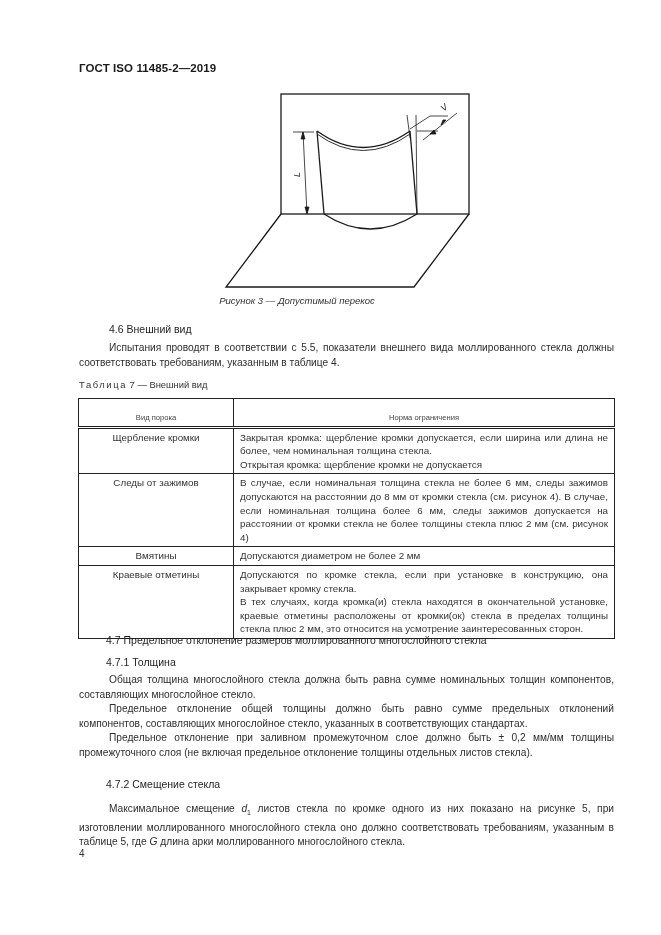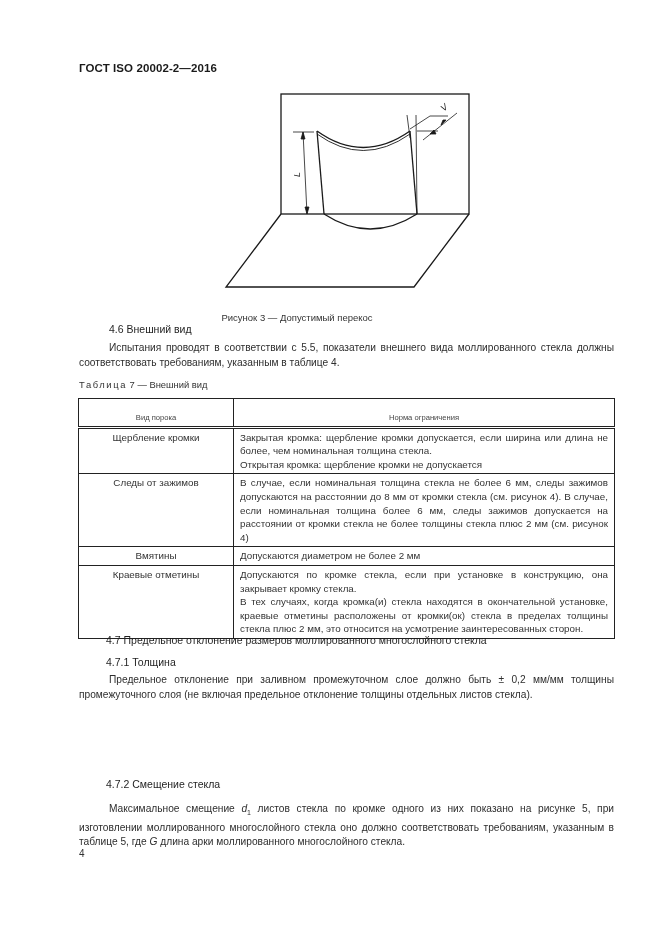--- a/index.html
+++ b/index.html
@@ -1,40 +1,40 @@
 <!DOCTYPE html>
 <html><head>
 <meta charset="utf-8">
 <style>
   html, body { margin: 0; padding: 0; background: #ffffff; }
   body { width: 661px; height: 935px; position: relative; overflow: hidden;
          font-family: "Liberation Sans", sans-serif; color: #2a2a2a; }
   .abs { position: absolute; }
   .doc-id { left: 79px; top: 62px; font-size: 11.5px; font-weight: bold; color: #1a1a1a; letter-spacing: 0.1px; }
   .figure { left: 0; top: 0; width: 661px; height: 300px; }
-  .caption { left: 0; width: 594px; top: 312px; font-size: 9.5px; text-align: center; color: #333; }
+  .caption { left: 0; width: 594px; top: 295px; font-size: 9.5px; text-align: center; color: #333; font-style: italic; }
   .h2 { font-size: 10.5px; font-weight: normal; color: #1f1f1f; }
   .para { font-size: 10.2px; line-height: 14.6px; text-align: justify; color: #2e2e2e; }
   .para .ind { display: inline-block; width: 30px; }
   .table-title { left: 79px; top: 379px; font-size: 9.4px; color: #333; }
   .table-title .sp { letter-spacing: 1.6px; }
   table.t4 { position: absolute; left: 78px; top: 398px; width: 537px; border-collapse: collapse;
              font-size: 9.8px; color: #333; }
   table.t4 td, table.t4 th { border: 1px solid #222; vertical-align: top; padding: 2px 6px 2px 6px; line-height: 13.6px; }
   table.t4 th { font-weight: normal; font-size: 7.6px; height: 13px; padding-top: 12px; padding-bottom: 1px; text-align: center; color: #444; border-bottom: 3px double #222; }
   table.t4 td.c1 { width: 142px; text-align: center; }
   table.t4 td.c2 { text-align: justify; }
   table.t4 td.center { text-align: center; }
   .page-num { left: 79px; top: 848px; font-size: 10px; color: #333; }
   i.var { font-style: italic; }
 </style>
 </head>
 <body>
 
-<div class="abs doc-id">ГОСТ ISO 20002-2—2016</div>
+<div class="abs doc-id">ГОСТ ISO 11485-2—2019</div>
 
 <svg class="abs figure" viewBox="0 0 661 300" width="661" height="300">
   <g fill="none" stroke="#1a1a1a" stroke-width="1.3">
 
     <rect x="281" y="94" width="188" height="120"></rect>
 
     <polyline points="281,214 226,287 414,287 469,214"></polyline>
 
     <path d="M317,131 Q363,164 410,131"></path>
     <path d="M317,134 Q363,167 410,134" stroke-width="0.9"></path>
@@ -102,19 +102,21 @@
           <div>В тех случаях, когда кромка(и) стекла находятся в окончательной установке, краевые отметины расположены от кромки(ок) стекла в пределах толщины стекла плюс 2 мм, это относится на усмотрение заинтересованных сторон.</div>
         </td>
   </tr>
 </tbody>
   </table>
 
 <div class="abs h2" style="left:106px; top:634px;">4.7 Предельное отклонение размеров моллированного многослойного стекла</div>
 <div class="abs h2" style="left:106px; top:656px;">4.7.1 Толщина</div>
 
 <div class="abs" style="left:79px; top:673px; width:535px;">
+  <div class="para"><span class="ind"></span><span>Общая толщина многослойного стекла должна быть равна сумме номинальных толщин компонентов, составляющих многослойное стекло.</span></div>
+  <div class="para"><span class="ind"></span><span>Предельное отклонение общей толщины должно быть равно сумме предельных отклонений компонентов, составляющих многослойное стекло, указанных в соответствующих стандартах.</span></div>
   <div class="para"><span class="ind"></span><span>Предельное отклонение при заливном промежуточном слое должно быть ± 0,2 мм/мм толщины промежуточного слоя (не включая предельное отклонение толщины отдельных листов стекла).</span></div>
 </div>
 
 <div class="abs h2" style="left:106px; top:778px;">4.7.2 Смещение стекла</div>
 <div class="abs para" style="left:79px; top:802px; width:535px;"><span class="ind"></span><span>Максимальное смещение </span><i class="var">d</i><sub style="font-size:7px;">1</sub><span> листов стекла по кромке одного из них показано на рисунке 5, при изготовлении моллированного многослойного стекла оно должно соответствовать требованиям, указанным в таблице 5, где </span><i class="var">G</i><span> длина арки моллированного многослойного стекла.</span></div>
 
 <div class="abs page-num">4</div>
 
 </body></html>

